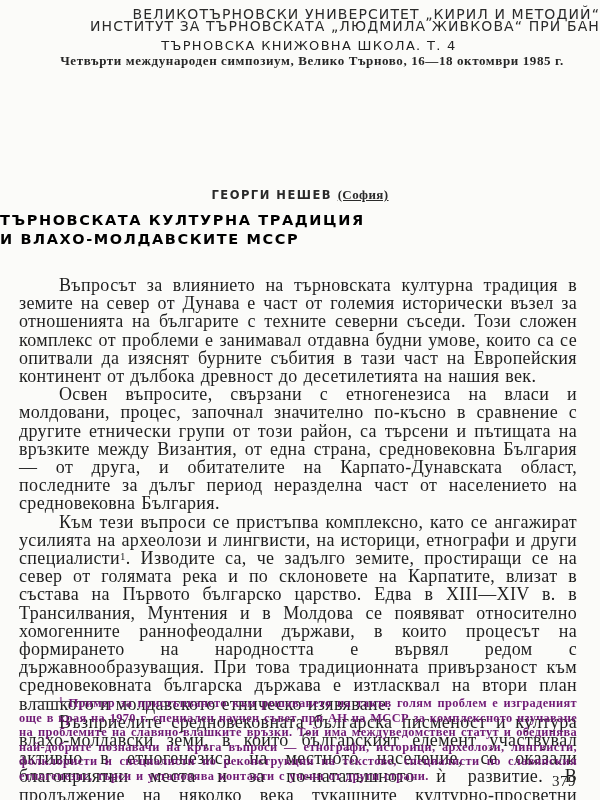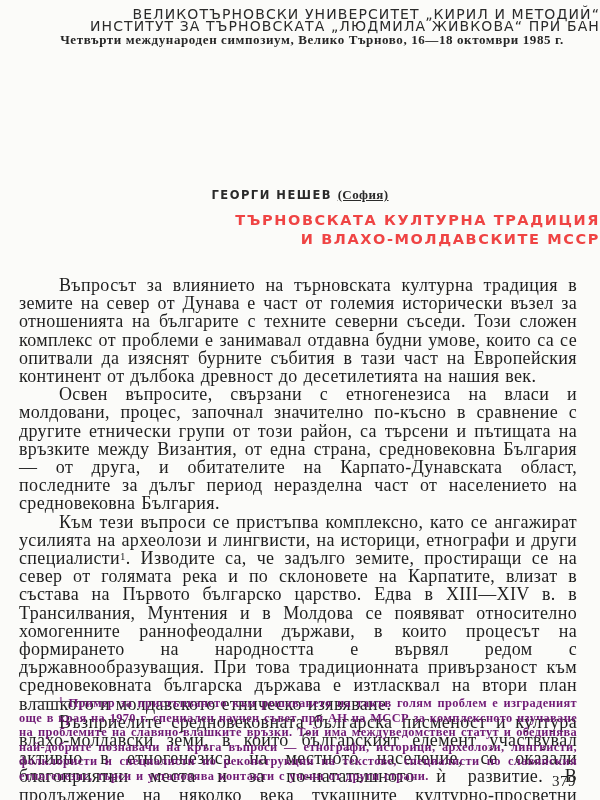--- a/index.html
+++ b/index.html
@@ -24,23 +24,23 @@
       font-size: 13px; letter-spacing: 0.6px; margin-top: 0; margin-left: 24px; color: #262626;
       font-weight: bold;
     }
     .author {
       position: absolute; top: 187px; left: 0; width: 600px; text-align: center;
       font-family: "DejaVu Sans", sans-serif; font-size: 11.5px; font-weight: bold;
       letter-spacing: 1.5px; color: #2a2a2a;
     }
     .author .city { font-family: "Liberation Serif", serif; font-size: 13px; letter-spacing: 0.4px; text-decoration: underline; }
     .title {
-      position: absolute; top: 211px; left: 0; width: 600px; text-align: right;
+      position: absolute; top: 211px; left: 0; width: 600px; text-align: left;
       font-family: "DejaVu Sans", sans-serif; font-weight: bold; font-size: 14.5px;
-      letter-spacing: 1.6px; line-height: 19px; color: #ef4444;
+      letter-spacing: 1.6px; line-height: 19px; color: #000000;
     }
     .body-text {
       position: absolute; top: 276px; left: 19px; width: 558px;
       font-size: 18px; line-height: 18.2px; text-align: justify;
       letter-spacing: 0.35px; word-spacing: 1px;
     }
     .body-text p { margin: 0; text-indent: 40px; }
     .footnote-rule {
       position: absolute; top: 701px; left: 30px; width: 83px; height: 1px;
       background: #555;
@@ -56,20 +56,21 @@
       position: absolute; top: 773px; left: 552px;
       font-size: 15px; letter-spacing: 0.5px; color: #222; text-align: center;
     }
   </style>
 </head>
 <body>
 
 <div class="header">
   <div class="hdr-line1">ВЕЛИКОТЪРНОВСКИ УНИВЕРСИТЕТ „КИРИЛ И МЕТОДИЙ“</div>
   <div class="hdr-line2">ИНСТИТУТ ЗА ТЪРНОВСКАТА „ЛЮДМИЛА ЖИВКОВА“ ПРИ БАН</div>
+  <div class="hdr-line3">ТЪРНОВСКА КНИЖОВНА ШКОЛА. Т. 4</div>
   <div class="hdr-line4">Четвърти международен симпозиум, Велико Търново, 16—18 октомври 1985 г.</div>
 </div>
 
 <div class="author">
   <span>ГЕОРГИ НЕШЕВ</span>
   <span class="city">(София)</span>
 </div>
 
 <div class="title">
   <div>ТЪРНОВСКАТА КУЛТУРНА ТРАДИЦИЯ</div>

